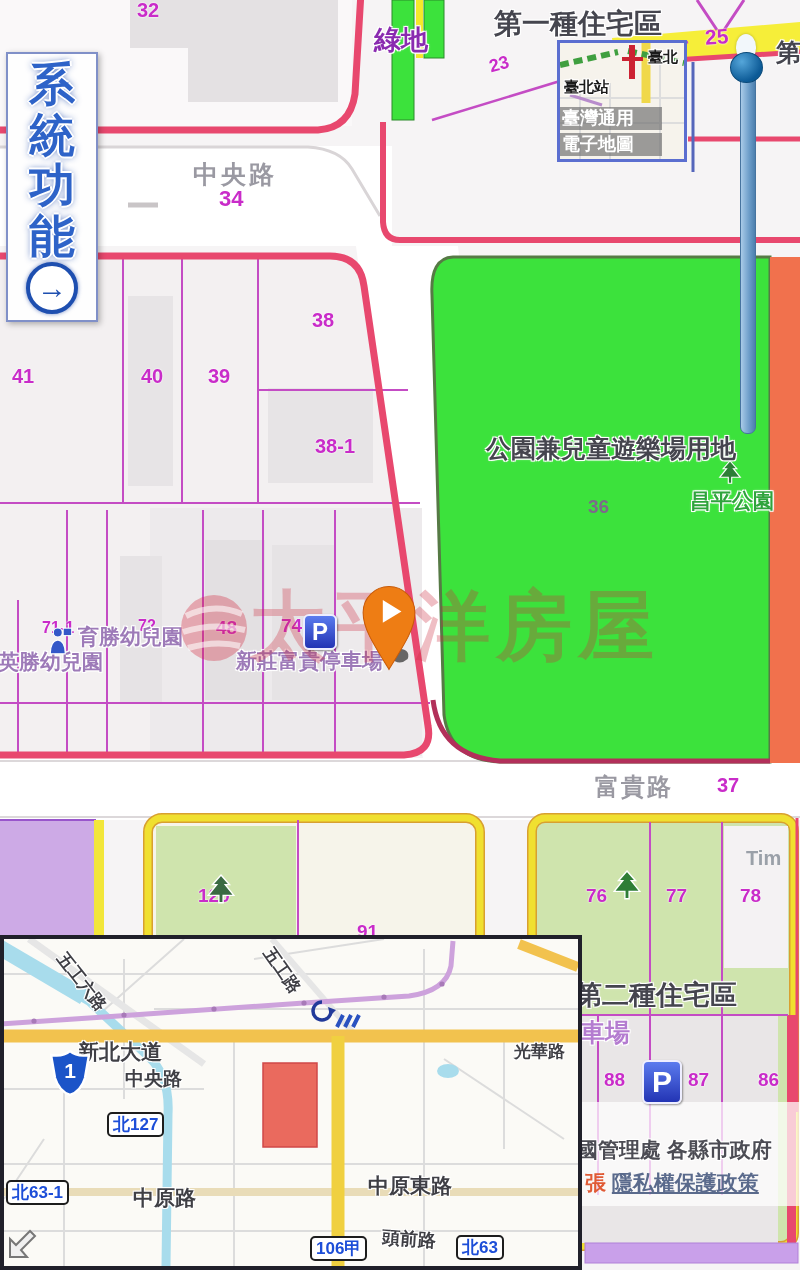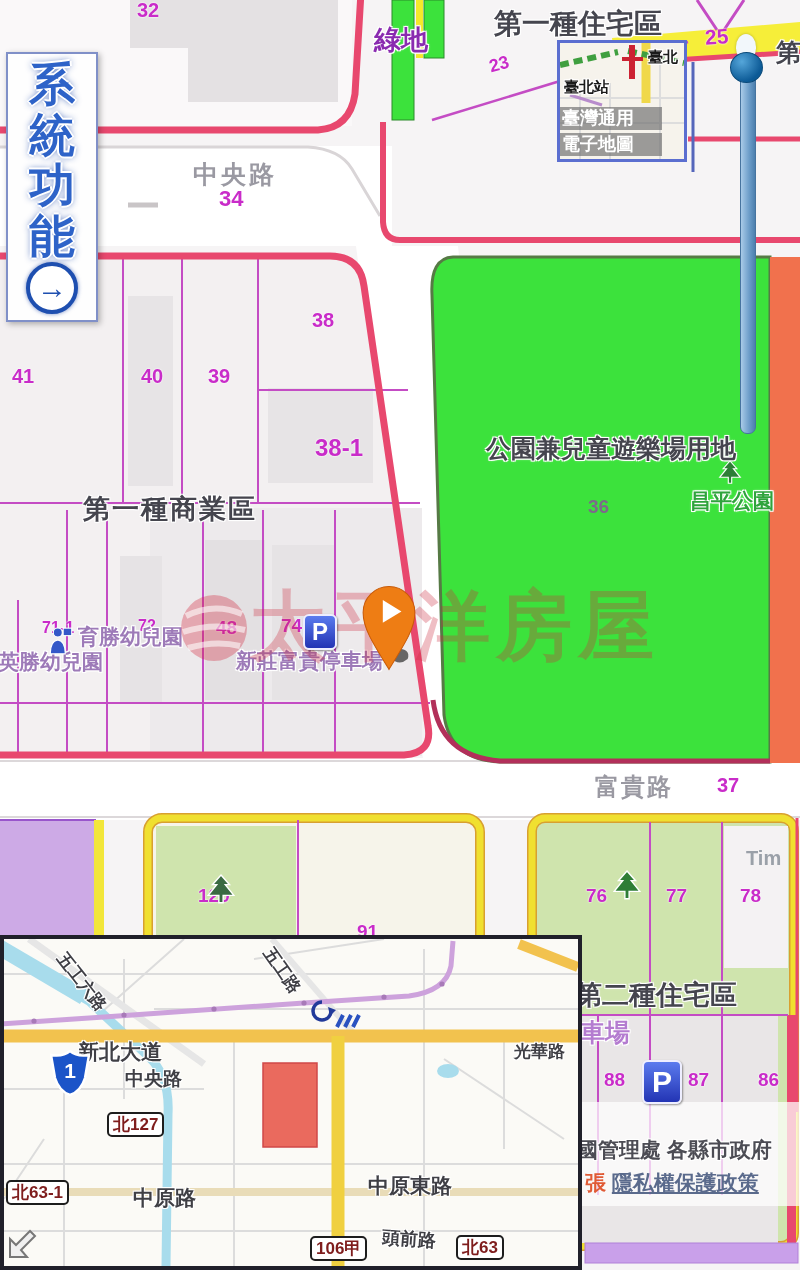--- a/index.html
+++ b/index.html
@@ -13,21 +13,21 @@
   .zone{color:#45454e;}
   .road{color:#9a99a2;}
   .poi{color:#9d7ab8;}
   .greenlbl{color:#2fa43c;}
   .violet{color:#b47cd0;}
   .muted{color:#7d6a8a;}
   .tim{color:#9aa0a8;}
   .attr{color:#4c4c54;}
   .purplelbl{color:#8a2bb0;margin-top:15px;}
   .badge{position:absolute;background:#fff;border:2px solid #1d1d1d;border-radius:5px;
-         padding:0 4px;font-weight:bold;color:#7f1d1d;font-size:17px;line-height:21px;z-index:8;text-align:center;}
+         padding:0 4px;font-weight:bold;color:#1d4ed8;font-size:17px;line-height:21px;z-index:8;text-align:center;}
   .inslbl{position:absolute;font-weight:bold;white-space:nowrap;color:#3f3f45;z-index:6;
           text-shadow:-1px -1px 0 #fff,1px -1px 0 #fff,-1px 1px 0 #fff,1px 1px 0 #fff;}
   #sysPanel{position:absolute;left:6px;top:52px;width:92px;height:270px;background:#fefefe;
             border:2px solid #8090c8;box-shadow:2px 2px 6px rgba(0,0,0,.3);z-index:55;
             display:flex;flex-direction:column;align-items:center;justify-content:space-between;
             padding:6px 0;box-sizing:border-box;cursor:pointer;}
   .syschar{font-size:46px;font-weight:900;color:#2e63c8;line-height:1.05;
            text-shadow:-2px 0 0 #fff,2px 0 0 #fff,0 -2px 0 #fff,0 2px 0 #fff,0 0 7px rgba(25,70,170,.9);}
   #sysArrow{width:44px;height:44px;border:4px solid #1e4fb0;border-radius:50%;background:#fff;
             color:#1e4fb0;font-size:30px;font-weight:bold;display:flex;align-items:center;
@@ -134,22 +134,21 @@
   <div class="lbl zone outl" style="left:494px;top:10px;font-size:28px">第一種住宅區</div>
   <div class="lbl mag" style="left:705px;top:26px;font-size:21px;transform:rotate(-4deg)">25</div>
   <div class="lbl mag" style="left:489px;top:55px;font-size:18px;transform:rotate(-15deg)">23</div>
   <div class="lbl zone outl" style="left:776px;top:40px;font-size:25px">第</div>
   <div class="lbl road outl" style="left:193px;top:162px;font-size:25px;letter-spacing:3px">中央路</div>
   <div class="lbl mag" style="left:219px;top:188px;font-size:22px">34</div>
   <div class="lbl mag" style="left:312px;top:310px;font-size:20px">38</div>
   <div class="lbl mag" style="left:12px;top:366px;font-size:20px">41</div>
   <div class="lbl mag" style="left:141px;top:366px;font-size:20px">40</div>
   <div class="lbl mag" style="left:208px;top:366px;font-size:20px">39</div>
-  <div class="lbl mag" style="left:315px;top:436px;font-size:24px">38-1</div>
-  <div class="lbl zone outl" style="left:83px;top:496px;font-size:27px;letter-spacing:2px">第一種商業區</div>
+  <div class="lbl mag" style="left:315px;top:436px;font-size:20px">38-1</div>
   <div class="lbl zone outl" style="left:486px;top:436px;font-size:25px">公園兼兒童遊樂場用地</div>
   <div class="lbl muted" style="left:588px;top:497px;font-size:19px">36</div>
   <div class="lbl greenlbl outl" style="left:690px;top:490px;font-size:21px">昌平公園</div>
   <div class="lbl mag" style="left:42px;top:620px;font-size:16px">71-1</div>
   <div class="lbl mag" style="left:138px;top:618px;font-size:16px">72</div>
   <div class="lbl poi outl" style="left:78px;top:626px;font-size:21px">育勝幼兒園</div>
   <div class="lbl poi outl" style="left:-2px;top:651px;font-size:21px">英勝幼兒園</div>
   <div class="lbl mag" style="left:216px;top:618px;font-size:19px">48</div>
   <div class="lbl mag" style="left:281px;top:616px;font-size:19px">74</div>
   <div class="lbl poi outl" style="left:236px;top:650px;font-size:21px">新莊富貴停車場</div>

